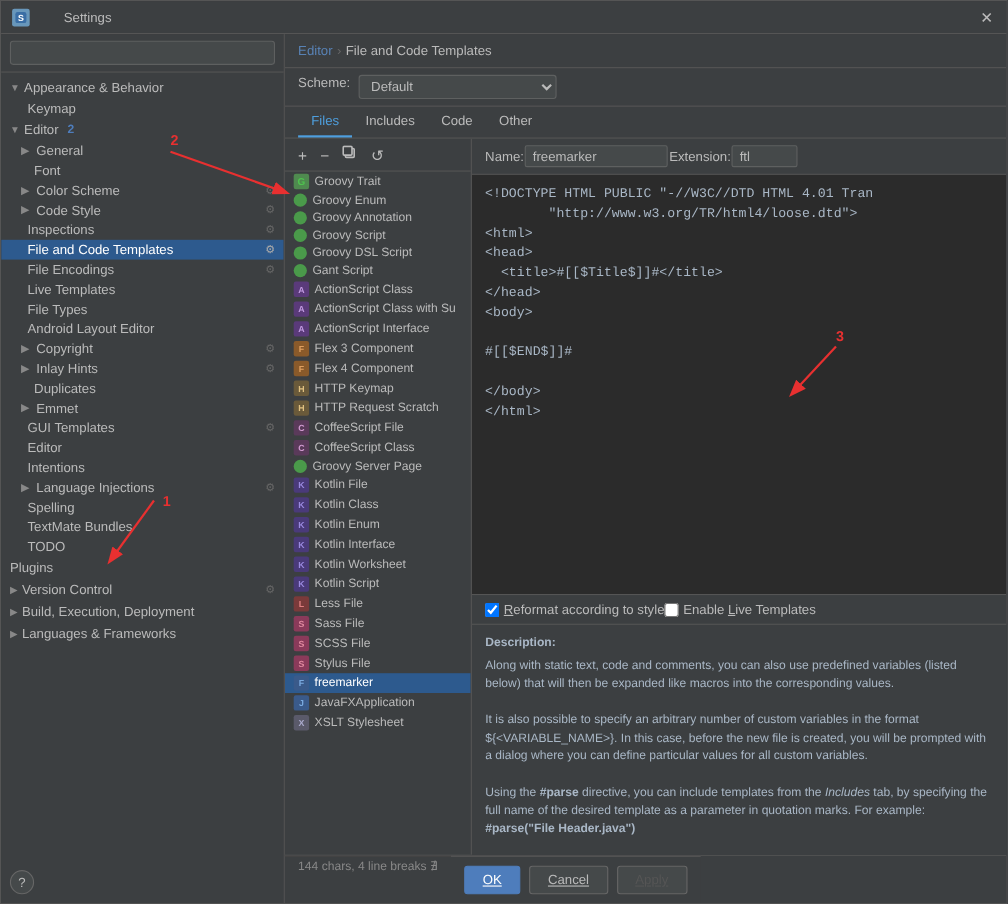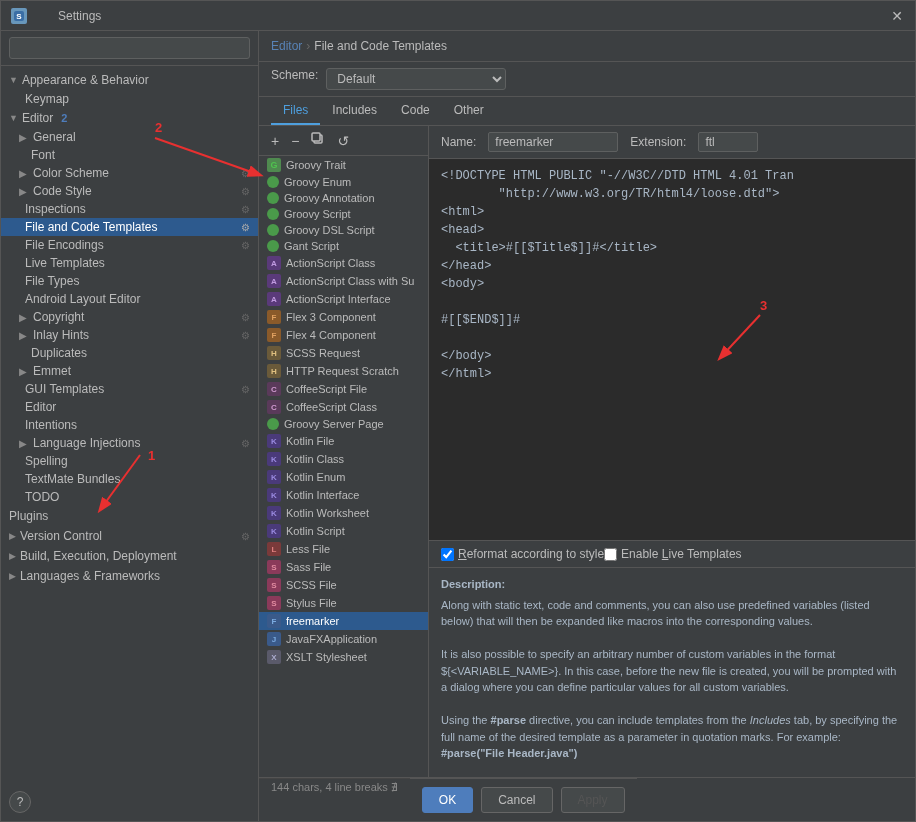--- a/index.html
+++ b/index.html
@@ -229,21 +229,21 @@
     .editor-panel {
       flex: 1;
       display: flex;
       flex-direction: column;
       overflow: hidden;
     }
 
     .editor-header {
       display: flex;
       align-items: center;
-      gap: 12px;
+      gap: 1px;
       padding: 6px 12px;
       border-bottom: 1px solid #555;
     }
     .field-label { color: #bbbbbb; font-size: 12px; }
     .name-input {
       background: #45494a;
       border: 1px solid #5e6060;
       color: #bbbbbb;
       padding: 2px 6px;
       font-size: 12px;
@@ -327,20 +327,21 @@
       border-top: 1px solid #555;
     }
     .btn {
       padding: 5px 16px;
       border-radius: 3px;
       font-size: 12px;
       cursor: pointer;
       border: 1px solid #666;
       background: #45494a;
       color: #bbbbbb;
+      text-decoration: underline;
     }
     .btn.primary {
       background: #4e7dbc;
       border-color: #4e7dbc;
       color: white;
     }
     .btn.disabled {
       background: #45494a;
       color: #555;
       cursor: default;
@@ -592,21 +593,21 @@
             <div class="file-item">
               <div class="file-icon" style="background:#8a5a2a;color:#e0a060;font-size:8px;font-weight:bold">F</div>
               <span>Flex 3 Component</span>
             </div>
             <div class="file-item">
               <div class="file-icon" style="background:#8a5a2a;color:#e0a060;font-size:8px;font-weight:bold">F</div>
               <span>Flex 4 Component</span>
             </div>
             <div class="file-item">
               <div class="file-icon" style="background:#6a5a3a;color:#e0c080;font-size:8px;font-weight:bold">H</div>
-              <span>SCSS Request</span>
+              <span>HTTP Keymap</span>
             </div>
             <div class="file-item">
               <div class="file-icon" style="background:#6a5a3a;color:#e0c080;font-size:8px;font-weight:bold">H</div>
               <span>HTTP Request Scratch</span>
             </div>
             <div class="file-item">
               <div class="file-icon" style="background:#5a3a5a;color:#d09ad0;font-size:8px;font-weight:bold">C</div>
               <span>CoffeeScript File</span>
             </div>
             <div class="file-item">

